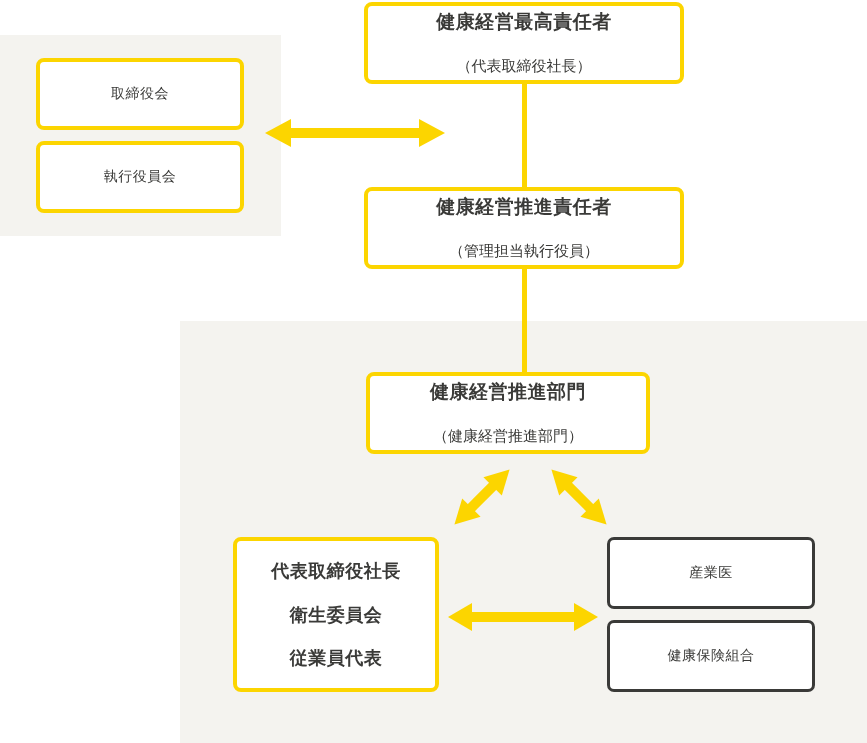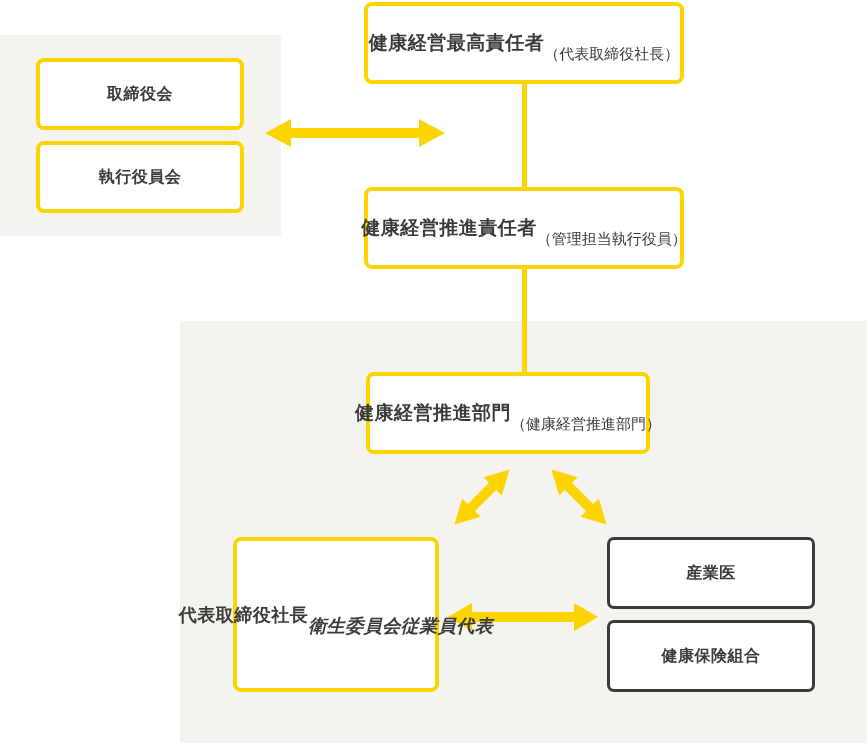--- a/index.html
+++ b/index.html
@@ -20,50 +20,50 @@
   .vline{position:absolute;background:#FCD500;width:5px;}
 
   
   .nbox{
     position:absolute;
     box-sizing:border-box;
     background:#ffffff;
     border:4px solid #FCD500;
     border-radius:8px;
     display:flex;
-    flex-direction:row;
+    flex-direction:column;
     align-items:center;
     justify-content:center;
     text-align:center;
     color:#3A3A38;
   }
   .nbox.dark{border:3px solid #3A3A38;border-radius:7px;}
   .ttl{
     font-size:19px;
     font-weight:700;
     line-height:1.25;
     letter-spacing:.5px;
     white-space:nowrap;
   }
   .sub{
     font-size:15px;
     font-weight:400;
     line-height:1.3;
     margin-top:23px;
     white-space:nowrap;
   }
-  .ttl-sm{font-size:16px;font-weight:700;letter-spacing:.5px;white-space:nowrap;}
+  .ttl-sm{font-size:14px;font-weight:400;letter-spacing:.5px;white-space:nowrap;}
   .stack-line{
     font-size:18px;
     font-weight:700;
     letter-spacing:.5px;
     line-height:1.2;
     white-space:nowrap;
   }
-  .stack-line + .stack-line{margin-top:22px;font-style:italic;}
+  .stack-line + .stack-line{margin-top:22px;}
 
   
   #box-ceo        {left:364px;top:2px;  width:320px;height:82px;}
   #box-board      {left:36px; top:58px; width:208px;height:72px;}
   #box-exec       {left:36px; top:141px;width:208px;height:72px;}
   #box-officer    {left:364px;top:187px;width:320px;height:82px;}
   #box-department {left:366px;top:372px;width:284px;height:82px;}
   #box-internal   {left:233px;top:537px;width:206px;height:155px;}
   #box-doctor     {left:607px;top:537px;width:208px;height:72px;}
   #box-insurance  {left:607px;top:620px;width:208px;height:72px;}

